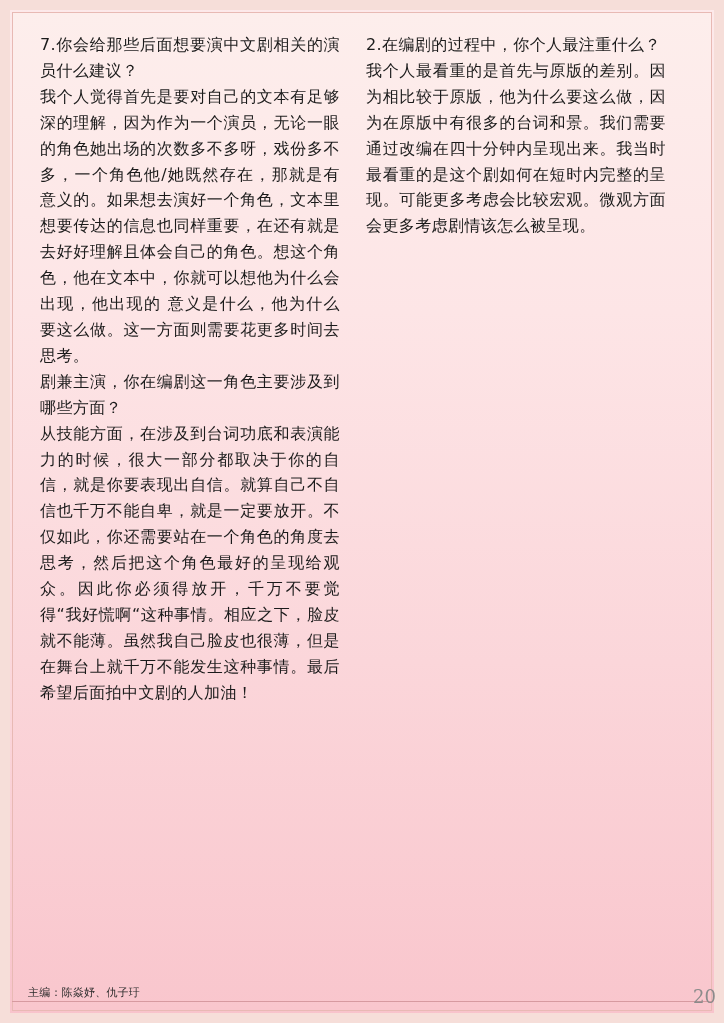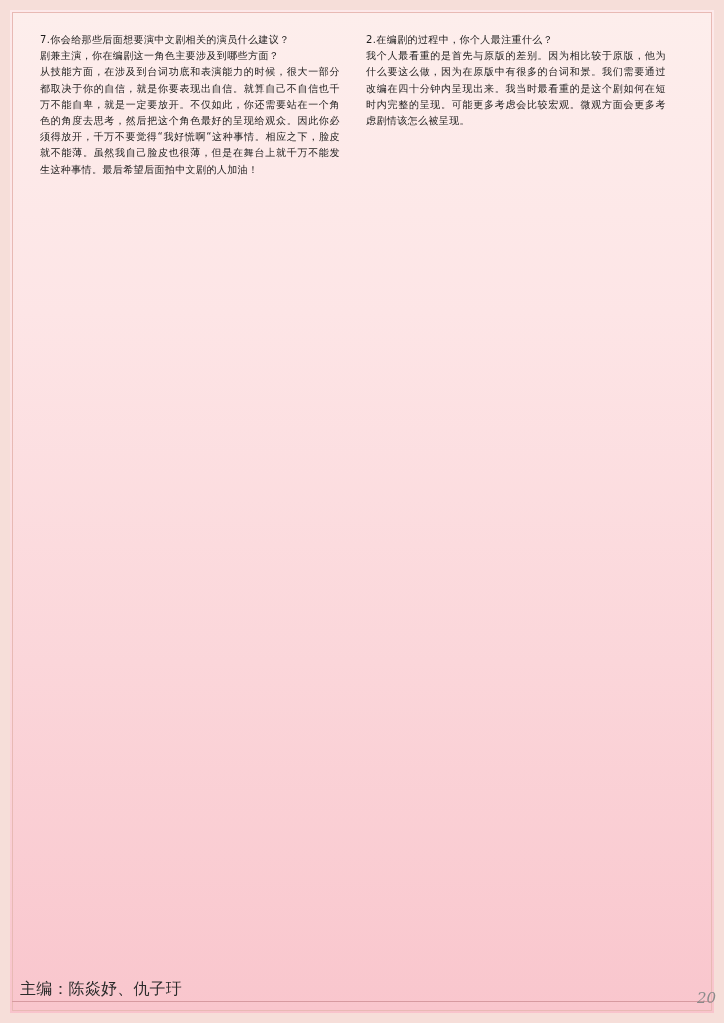--- a/index.html
+++ b/index.html
@@ -46,21 +46,21 @@
     height: 930px;
     display: flex;
     gap: 26px;
     box-sizing: border-box;
   }
   .column {
     width: 300px;
     box-sizing: border-box;
   }
   .para {
-    font-size: 10px;
+    font-size: 16px;
     line-height: 1.62;
     color: #1b1b1b;
     margin: 0 0 0 0;
     text-align: justify;
     text-justify: inter-character;
     letter-spacing: 0.4px;
     font-family: "DejaVu Sans", "Liberation Sans", sans-serif;
   }
   #footer {
     position: absolute;
@@ -73,46 +73,46 @@
   #footer-rule {
     position: absolute;
     left: 0;
     bottom: 9px;
     width: 700px;
     height: 1px;
     background: #d79aa0;
   }
   #footer-credit {
     position: absolute;
-    left: 8px;
+    left: 16px;
     bottom: 11px;
-    font-size: 16px;
+    font-size: 11px;
     color: #2b2b2b;
     letter-spacing: 0.2px;
     white-space: nowrap;
   }
   #page-number {
     position: absolute;
     right: 8px;
     bottom: 16px;
-    font-size: 15px;
-    font-style: italic;
+    font-size: 18px;
     color: #8b8b8b;
     font-family: "DejaVu Serif", "Liberation Serif", serif;
   }
 </style>
 </head>
 <body>
 
 <div id="page">
   <div id="inner-frame"></div>
 
   <div id="columns">
     <div class="column">
       <p class="para">7.你会给那些后面想要演中文剧相关的演员什么建议？</p>
+      <p class="para">我个人觉得首先是要对自己的文本有足够深的理解，因为作为一个演员，无论一眼的角色她出场的次数多不多呀，戏份多不多，一个角色他/她既然存在，那就是有意义的。如果想去演好一个角色，文本里想要传达的信息也同样重要，在还有就是去好好理解且体会自己的角色。想这个角色，他在文本中，你就可以想他为什么会出现，他出现的 意义是什么，他为什么要这么做。这一方面则需要花更多时间去思考。</p>
       <p class="para">剧兼主演，你在编剧这一角色主要涉及到哪些方面？</p>
       <p class="para">从技能方面，在涉及到台词功底和表演能力的时候，很大一部分都取决于你的自信，就是你要表现出自信。就算自己不自信也千万不能自卑，就是一定要放开。不仅如此，你还需要站在一个角色的角度去思考，然后把这个角色最好的呈现给观众。因此你必须得放开，千万不要觉得“我好慌啊“这种事情。相应之下，脸皮就不能薄。虽然我自己脸皮也很薄，但是在舞台上就千万不能发生这种事情。最后希望后面拍中文剧的人加油！</p>
     </div>
     <div class="column">
       <p class="para">2.在编剧的过程中，你个人最注重什么？</p>
       <p class="para">我个人最看重的是首先与原版的差别。因为相比较于原版，他为什么要这么做，因为在原版中有很多的台词和景。我们需要通过改编在四十分钟内呈现出来。我当时最看重的是这个剧如何在短时内完整的呈现。可能更多考虑会比较宏观。微观方面会更多考虑剧情该怎么被呈现。</p>
     </div>
   </div>
 
   <div id="footer">

